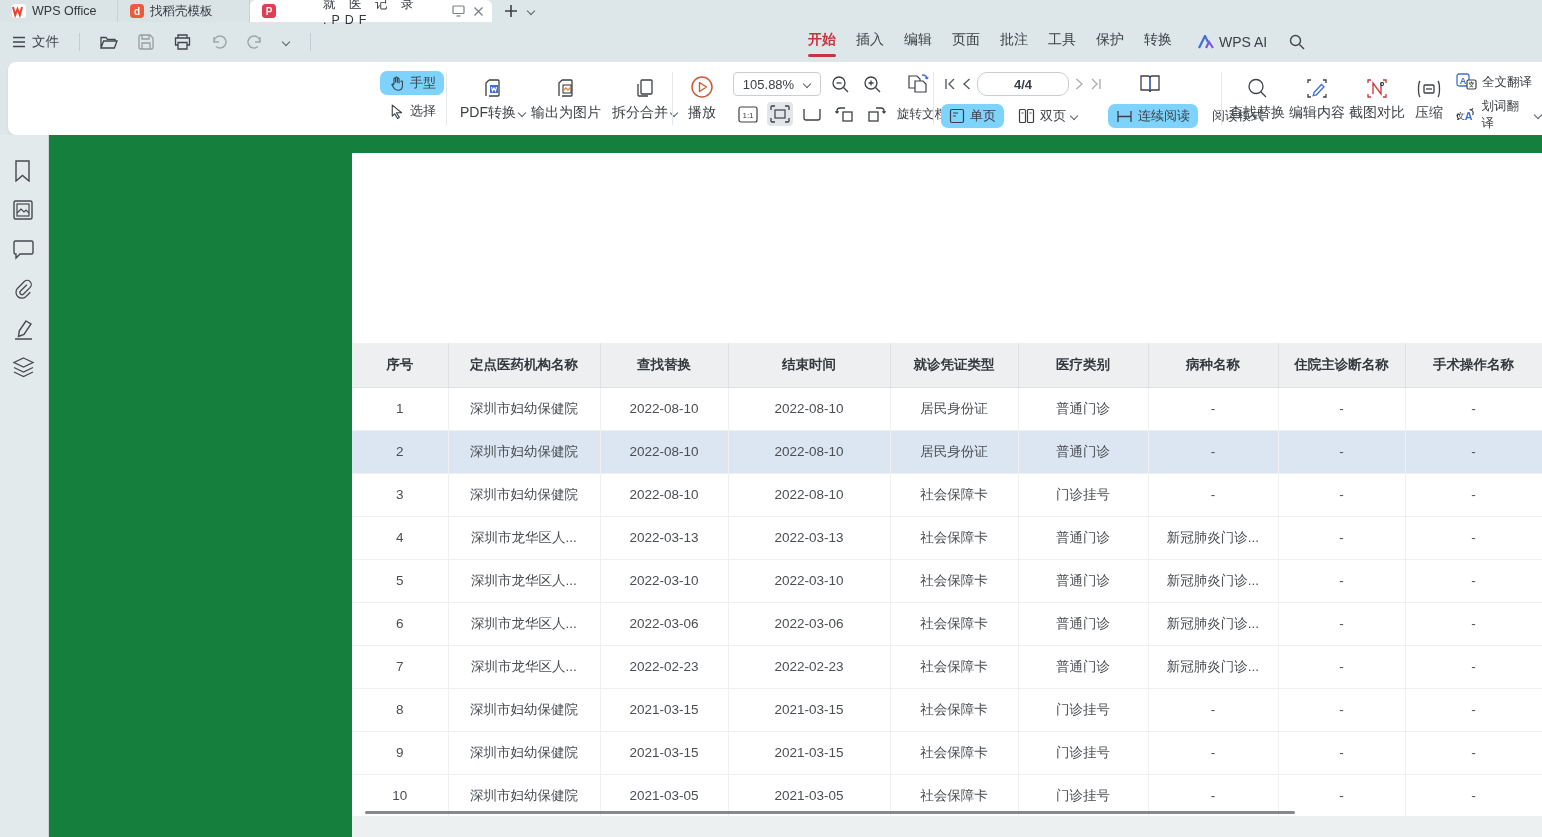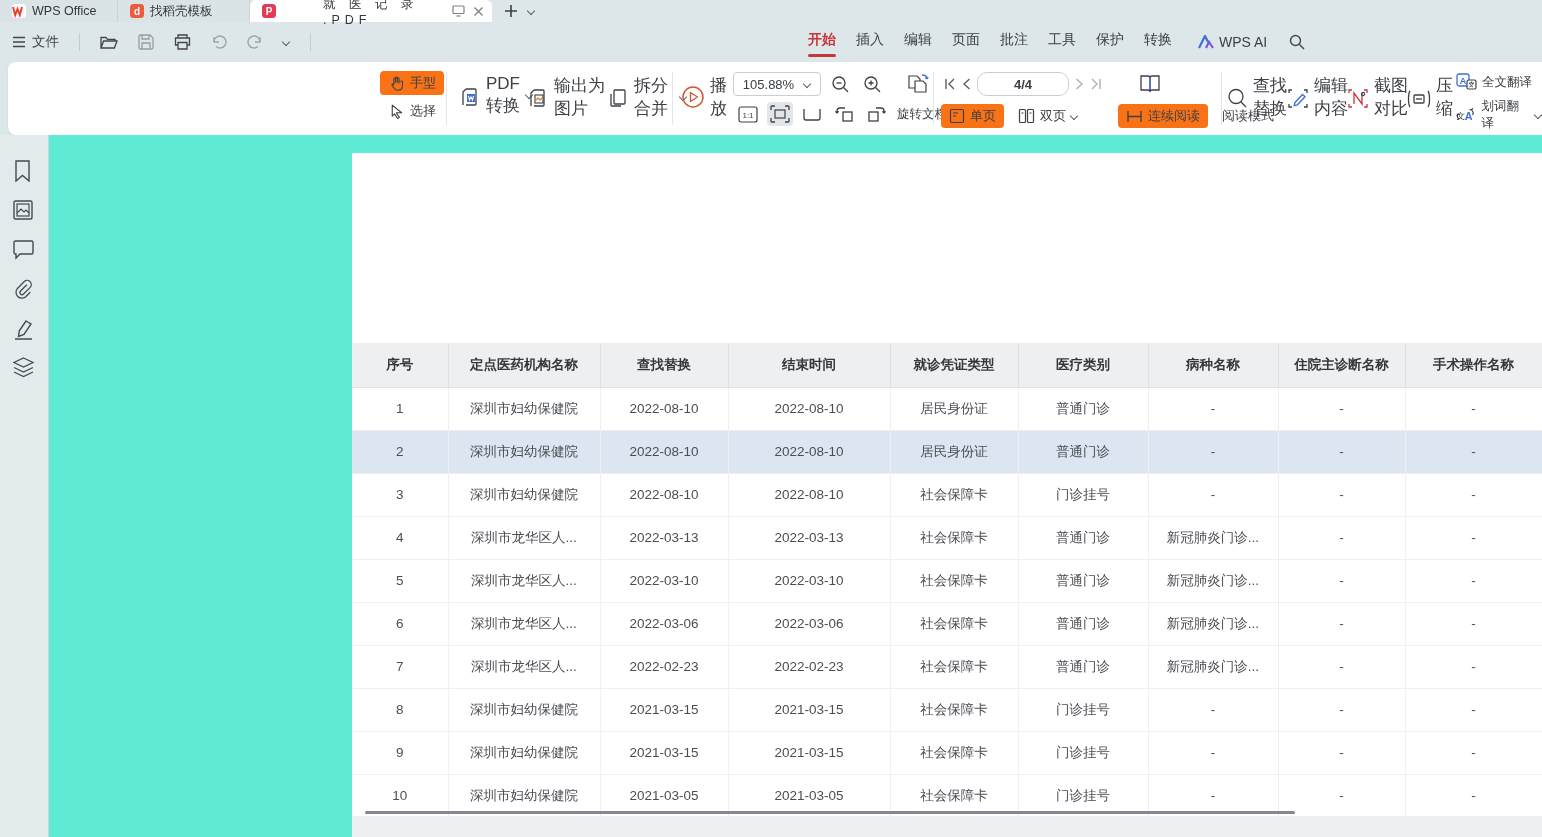--- a/index.html
+++ b/index.html
@@ -29,41 +29,41 @@
   .menu-item.active { color:#c8353b; font-weight:bold; }
   .menu-item.active::after { content:""; position:absolute; left:2px; right:2px; bottom:-2px; height:3px; background:#c8353b; border-radius:2px; }
   .ai-entry { display:flex; align-items:center; gap:5px; margin-left:24px; font-size:14px; }
   .menu-search { margin-left:22px; }
 
   
   .ribbon { position:absolute; left:8px; top:62px; width:1534px; height:73px; background:#fff;
             border-radius:8px 0 0 8px; box-shadow:0 1px 2px rgba(60,70,80,.12); }
   .rdiv { position:absolute; top:10px; height:53px; width:1px; background:#e3e7ea; }
   .chip { display:flex; align-items:center; gap:5px; font-size:13px; color:#3c4045; padding:3px 8px; border-radius:4px; }
-  .chip.sel { background:#f97316; }
-  .tool-col { position:absolute; display:flex; flex-direction:row; align-items:center; gap:4px; font-size:17px; color:#3c4045; }
+  .chip.sel { background:#7dd3fc;border-radius:7px; }
+  .tool-col { position:absolute; display:flex; flex-direction:column; align-items:center; gap:4px; font-size:14px; color:#3c4045; }
   .tool-col .ic { height:26px; display:flex; align-items:flex-end; }
   .hrow { position:absolute; display:flex; align-items:center; gap:6px; }
   .zoombox { width:88px; height:24px; border:1px solid #c8ced2; border-radius:4px; display:flex; align-items:center;
              justify-content:center; gap:10px; font-size:13px; }
   .pagebox { width:92px; height:24px; border:1px solid #c8ced2; border-radius:10px; display:flex; align-items:center;
              justify-content:center; font-size:13px; font-weight:bold; }
   .sqbtn { width:26px; height:24px; display:flex; align-items:center; justify-content:center; border-radius:4px; }
   .sqbtn.sel { background:#e3e6e8; }
   .chev { width:7px; height:7px; display:inline-block; position:relative; }
   .chev::before { content:""; position:absolute; left:0; top:0; width:5px; height:5px;
                   border-right:1.4px solid #5a6065; border-bottom:1.4px solid #5a6065; transform:rotate(45deg); }
   .navarrow { color:#8a9095; font-size:13px; }
 
   
   .strip { position:absolute; left:0; top:135px; width:49px; height:702px; background:#e2eaec; border-right:1px solid #ccd6d9; }
   .strip .sico { position:absolute; left:12px; }
 
   
-  .viewport { position:absolute; left:49px; top:135px; width:1493px; height:702px; background:#5eead4; }
+  .viewport { position:absolute; left:49px; top:135px; width:1493px; height:702px; background:#15803d; }
   .page { position:absolute; left:303px; top:18px; width:1190px; height:684px; background:#ffffff; }
 
   
   table.med { border-collapse:collapse; position:absolute; left:0px; top:190px; width:1190px;
               font-size:13.5px; color:#4a4e53; table-layout:fixed; }
   table.med th { background:#edeff1; font-weight:bold; color:#34383d; height:44px; border-right:1px solid #dfe2e5; border-bottom:1px solid #dfe2e5; }
   table.med td { height:43px; text-align:center; border-right:1px solid #eef0f2; border-bottom:1px solid #edeff1; background:#fff; }
   table.med tr.hl td { background:#dbe6f2; }
   .scrollline { position:absolute; left:13px; top:658px; width:930px; height:3px; background:#83898f; border-radius:2px; }
   .pagefoot { position:absolute; left:0; top:663px; width:1190px; height:21px; background:#edf0f1; }
@@ -347,21 +347,21 @@
     </span>
     <span class="chip">
       <svg class="i" width="17" height="16" viewBox="0 0 17 16">
           <rect x="1.5" y="1.5" width="6" height="13" rx="1" fill="none" stroke="#3c4045" stroke-width="1.2"></rect>
           <rect x="9.5" y="1.5" width="6" height="13" rx="1" fill="none" stroke="#3c4045" stroke-width="1.2"></rect>
           <path d="M3.5 5h2M11.5 5h2" stroke="#3c4045" stroke-width="1.1"></path>
         </svg>
       <span>双页</span>
         <span class="chev"></span>
     </span>
-    <span class="chip sel" style="margin-left:26px">
+    <span class="chip sel" style="margin-left:16px">
       <svg class="i" width="17" height="15" viewBox="0 0 17 15">
           <path d="M2 2v11M15 2v11M2 7.5h13" fill="none" stroke="#3c4045" stroke-width="1.3"></path>
         </svg>
       <span>连续阅读</span>
     </span>
     <span class="chip">阅读模式</span>
   </div>
   <div class="rdiv" style="left:1213px"></div>
 
   <div class="tool-col" style="left:1218px;top:12px;width:62px">

